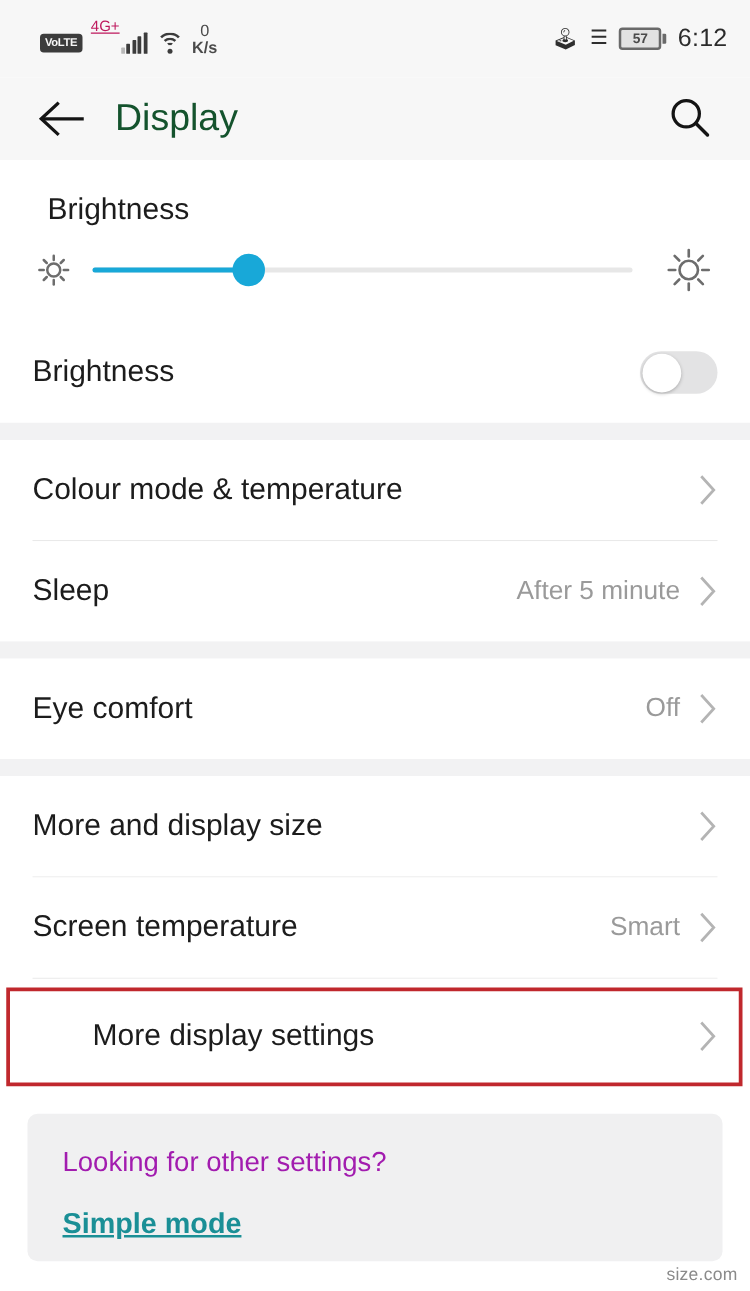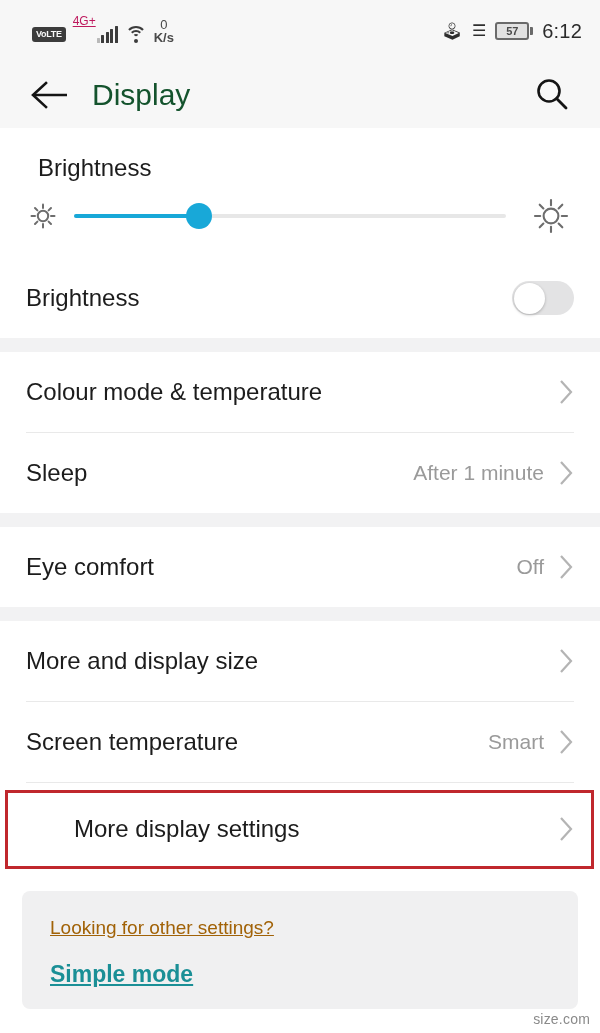--- a/index.html
+++ b/index.html
@@ -117,21 +117,21 @@
     position:absolute; left:5px; right:6px; top:7px; bottom:6px;
     border:3px solid #c0282d; pointer-events:none; z-index:5;
   }
 
   
   .footer-area{ background:#fff; padding:16px 22px 0 22px; height:138px;}
   .card{
     background:#f0f0f1; border-radius:8px; height:118px;
     padding:26px 28px 0 28px;
   }
-  .card .q{ font-size:19px; color:#a16207;text-decoration:underline; }
+  .card .q{ font-size:22px; color:#a21caf; }
   .card .link{ font-size:23px; color:#1a8f96; font-weight:bold; margin-top:22px; }
   .watermark{
     position:absolute; right:10px; bottom:6px;
     font-size:14px; color:#8a8a8a; letter-spacing:0.2px;
   }
 </style>
 </head>
 <body>
 
 <div class="phone">
@@ -244,21 +244,21 @@
         <div class="label">Colour mode &amp; temperature</div>
         <div class="chev solo">
           <svg width="16" height="28" viewBox="0 0 16 28" aria-hidden="true">
             <polyline points="3,3 13,14 3,25" fill="none" stroke="#b4b4b4" stroke-width="2.2"></polyline>
           </svg>
         </div>
       </div>
       <div class="divider"></div>
       <div class="row">
         <div class="label">Sleep</div>
-        <div class="value">After 1 minute</div>
+        <div class="value">After 5 minute</div>
         <div class="chev">
           <svg width="16" height="28" viewBox="0 0 16 28" aria-hidden="true">
             <polyline points="3,3 13,14 3,25" fill="none" stroke="#b4b4b4" stroke-width="2.2"></polyline>
           </svg>
         </div>
       </div>
     </div>
 
     <div class="gap"></div>
 

